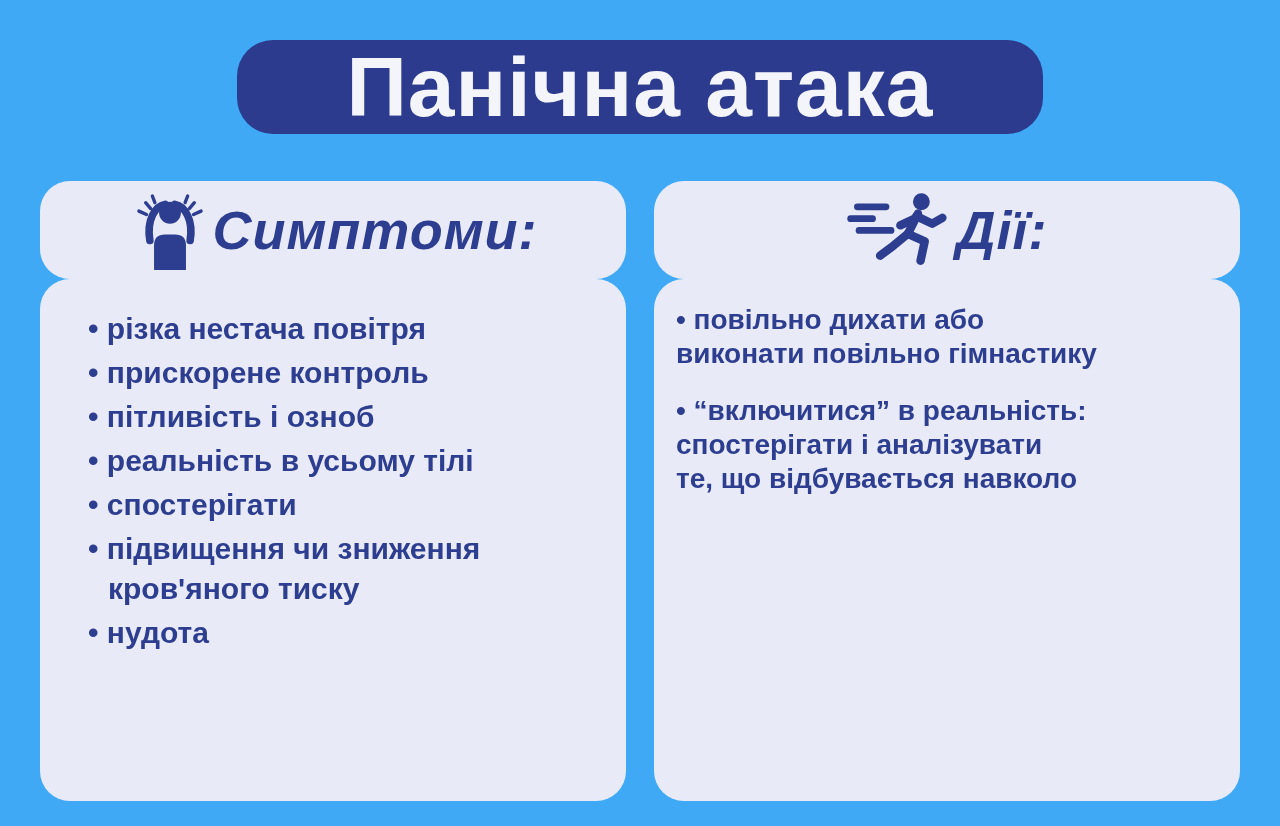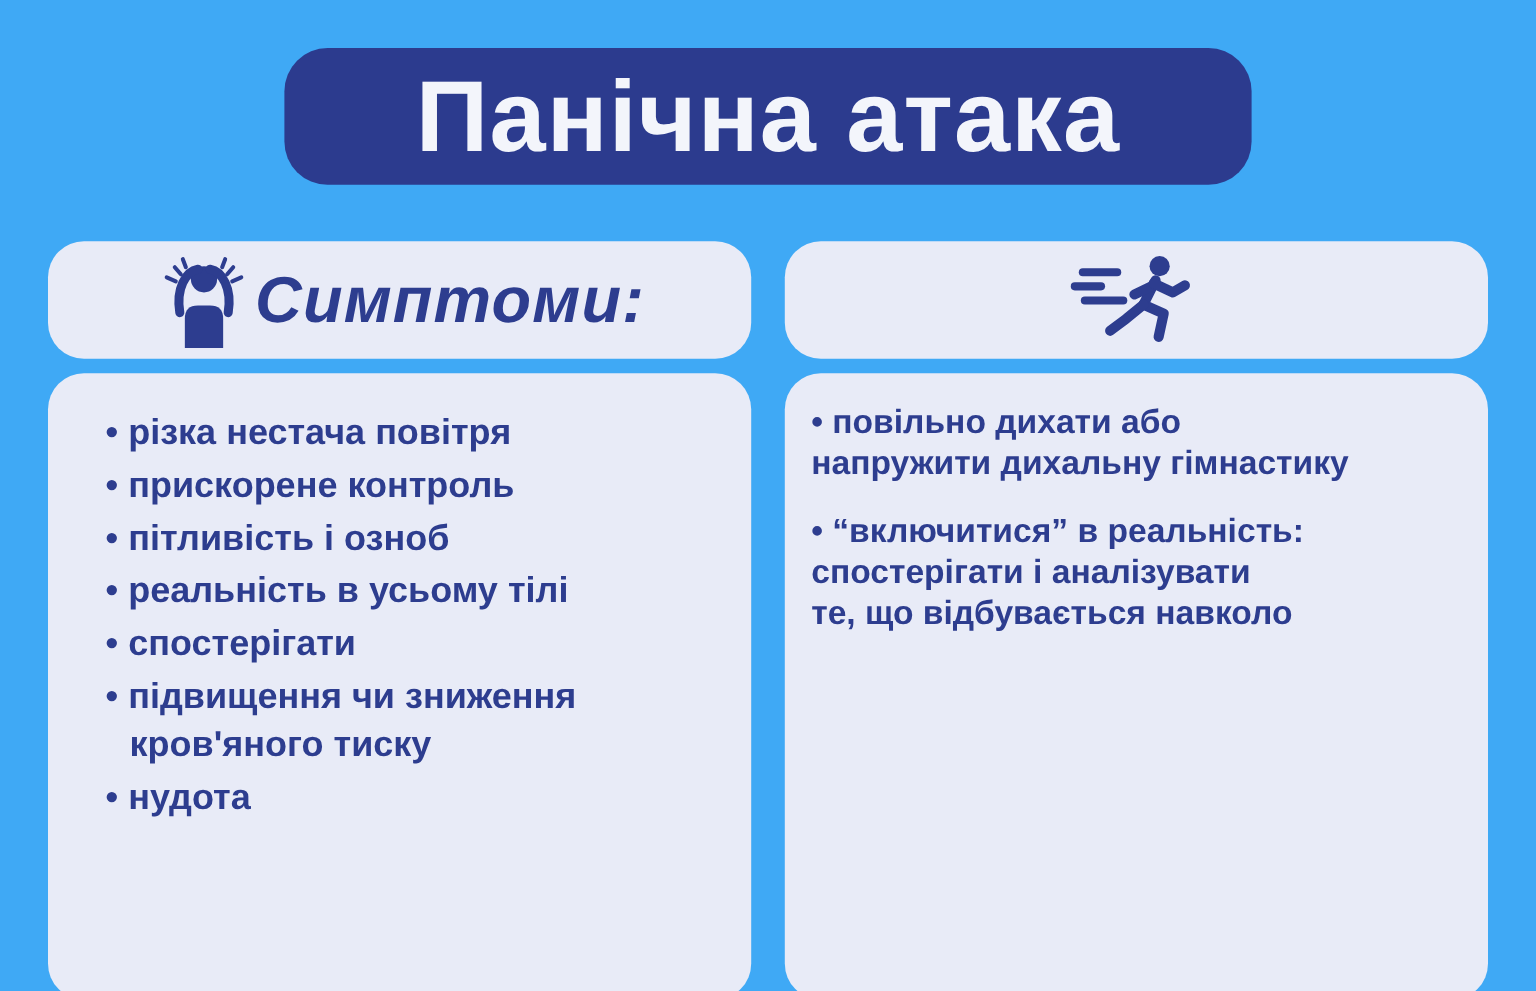--- a/index.html
+++ b/index.html
@@ -5,21 +5,21 @@
   html, body { margin: 0; padding: 0; }
   body {
     width: 1280px; height: 826px;
     background: #3FA9F5;
     font-family: "Liberation Sans", "DejaVu Sans", sans-serif;
     overflow: hidden;
   }
   .poster { width: 1280px; height: 826px; position: relative; }
 
   .title-box {
-    width: 806px; height: 114px;
+    width: 806px; height: 94px;
     margin: 40px auto 0;
     background: #2C3B8E;
     border-radius: 36px;
     display: flex; align-items: center; justify-content: center;
   }
   .title-box .title-text {
     color: #F3F5FB;
     font-size: 84px;
     font-weight: bold;
     letter-spacing: 1px;
@@ -45,21 +45,21 @@
     color: #2D3D8F;
     font-size: 54px;
     font-style: italic;
     font-weight: bold;
     letter-spacing: 1px;
     white-space: nowrap;
   }
   .icon-wrap { display: flex; align-items: center; justify-content: center; }
   .icon-wrap svg { display: block; }
 
-  .body-card { margin-top: 12px; height: 522px; }
+  .body-card { margin-top: 0; height: 522px; }
 
   .list-left  { padding: 30px 18px 0 48px; }
   .list-right { padding: 24px 14px 0 22px; }
 
   .item {
     color: #2D3D8F;
     font-weight: bold;
     white-space: pre-line;
   }
   .list-left .item {
@@ -132,24 +132,25 @@
             <circle cx="88" cy="14" r="10" fill="#2D3D8F"></circle>
             <g stroke="#2D3D8F" stroke-width="10" stroke-linecap="round" stroke-linejoin="round">
               <path d="M84 28 L72 52"></path>
               <path d="M82 33 L63 42"></path>
               <path d="M82 31 L101 40 L113 33"></path>
               <path d="M72 52 L92 61 L87 84"></path>
               <path d="M72 52 L55 66 L39 78"></path>
             </g>
           </svg>
         </span>
+        <h2>Дії:</h2>
       </div>
       <div class="card body-card list-right">
           <div class="item">• повільно дихати або
-напружити дихальну гімнастику</div>
+виконати повільно гімнастику</div>
           <div class="item">• “включитися” в реальність:
 спостерігати і аналізувати
 те, що відбувається навколо</div>
         </div>
     </section>
 
   </div>
 </div>
 
 </body></html>

